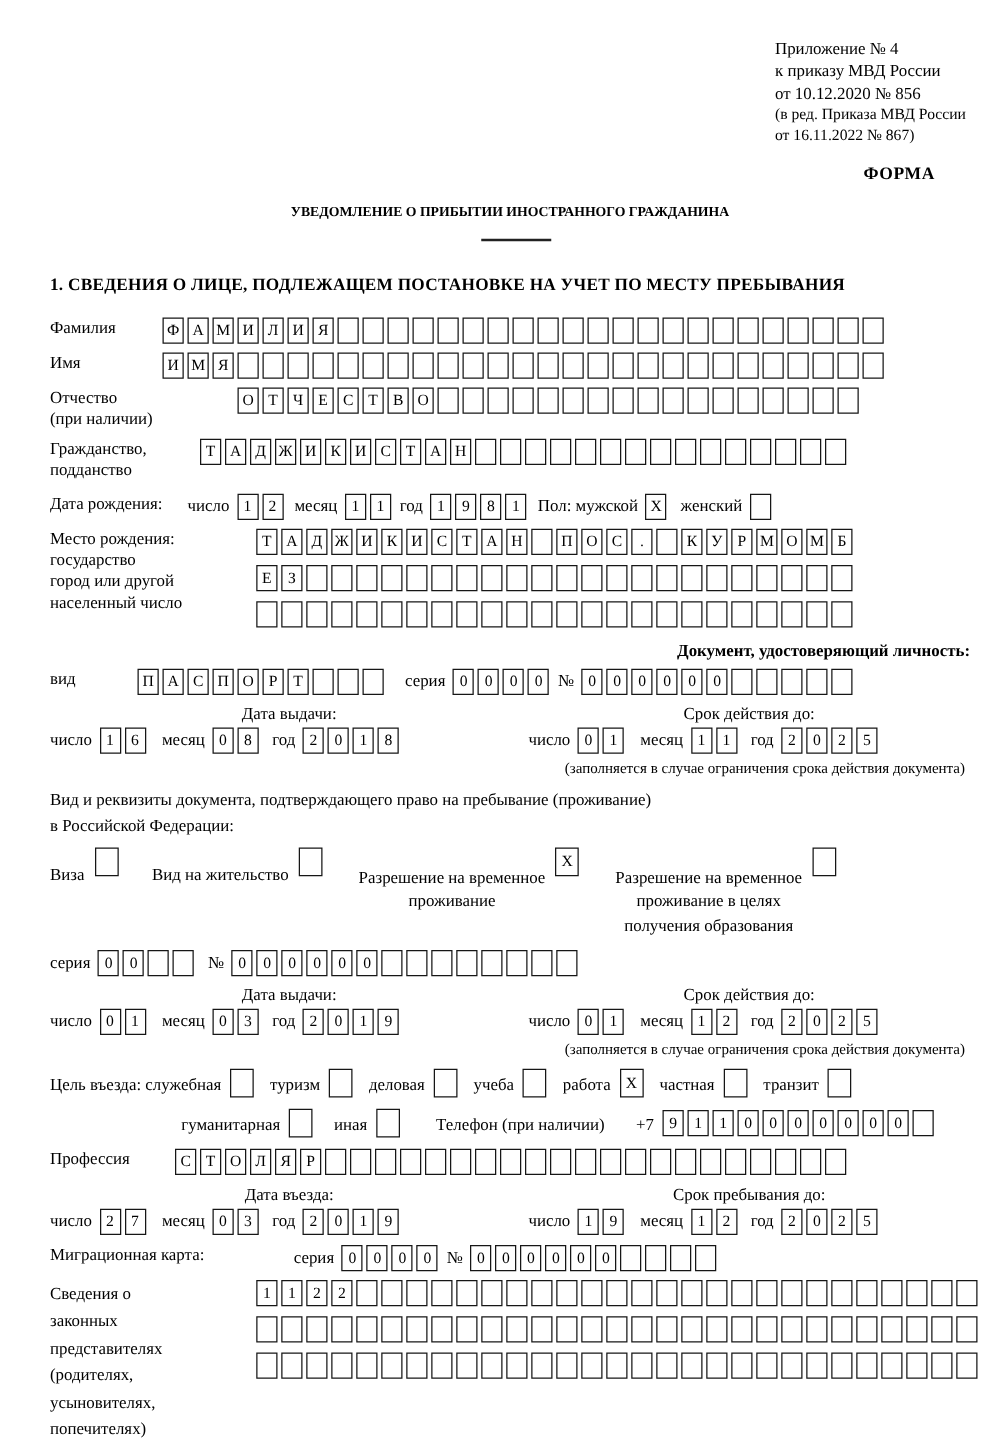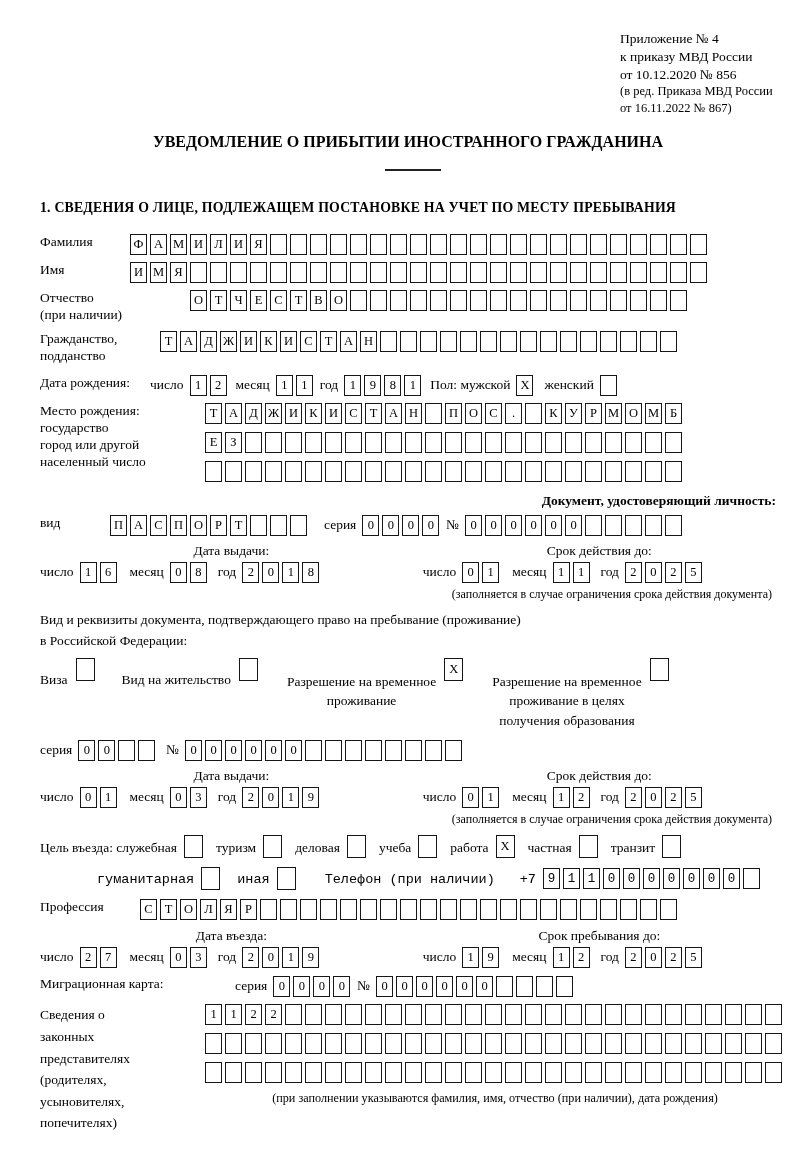--- a/index.html
+++ b/index.html
@@ -5,21 +5,21 @@
   html,body{margin:0;padding:0;background:#fff;}
   .page{
     width:800px;height:1163px;box-sizing:border-box;
     padding:30px 24px 16px 40px;
     font-family:"Liberation Serif","DejaVu Serif",serif;
     font-size:13.5px;color:#000;overflow:hidden;position:relative;
   }
   .hdr{margin-left:580px;line-height:1.32;}
   .hdr .small{font-size:12.5px;}
   .form-label{font-weight:bold;text-align:right;padding-right:28px;margin-top:16px;font-size:14px;letter-spacing:.5px;}
-  .title{font-weight:bold;text-align:center;font-size:16px;line-height:1.5;margin-top:14px;}
+  .title{font-weight:bold;text-align:center;font-size:11px;line-height:1.5;margin-top:14px;}
   .blank-underline{display:inline-block;width:56px;border-bottom:2px solid #222;height:12px;margin-left:10px;}
   .sec-heading{font-weight:bold;font-size:13.8px;margin-top:22px;margin-bottom:18px;letter-spacing:.2px;}
   .row{display:flex;align-items:flex-start;margin-bottom:7px;}
   .lbl{flex:none;line-height:1.25;}
   .w90{width:90px;}
   .w150{width:150px;}
   .w165{width:165px;}
   .cells{display:inline-flex;flex:none;}
   .cell{
     display:inline-flex;flex:none;width:15px;height:19px;
@@ -37,39 +37,40 @@
   .note-right{text-align:right;font-size:12px;margin:1px 4px 8px 0;}
   .para{line-height:1.55;margin:4px 0 2px 0;}
   .cbrow{display:flex;align-items:flex-start;margin:6px 0 10px 0;}
   .cbitem{display:flex;align-items:flex-start;margin-right:14px;}
   .cbitem .txt{margin-right:8px;margin-top:14px;}
   .cbitem .txt.center{text-align:center;line-height:1.45;}
   .cb{width:17px;height:21px;}
   .purposerow{display:flex;align-items:center;margin-bottom:9px;flex-wrap:nowrap;}
   .purposerow .plbl{margin:2px 7px 0 10px;flex:none;}
   .purposerow .plbl.first{margin-left:0;}
-  .indent105{margin-left:57px;font-family:Liberation Mono, monospace;}
+  .indent105{margin-left:105px;}
   .repr{display:flex;margin-top:2px;}
   .repr-labels{width:165px;line-height:1.6;flex:none;}
   .repr-cells .cells{margin-bottom:8px;display:flex;}
   .repr-note{font-size:12.2px;margin-top:4px;text-align:center;}
 </style>
 </head>
 <body>
 
 <div class="page">
 
   <div class="hdr">
     <div>Приложение № 4</div>
     <div>к приказу МВД России</div>
     <div>от 10.12.2020 № 856</div>
     <div class="small">(в ред. Приказа МВД России</div>
     <div class="small">от 16.11.2022 № 867)</div>
   </div>
 
+  <div class="form-label">ФОРМА</div>
 
   <div class="title">
     <div>УВЕДОМЛЕНИЕ О ПРИБЫТИИ ИНОСТРАННОГО ГРАЖДАНИНА</div>
     <div>
       <span class="blank-underline"></span>
     </div>
   </div>
 
   <div class="sec-heading">1. СВЕДЕНИЯ О ЛИЦЕ, ПОДЛЕЖАЩЕМ ПОСТАНОВКЕ НА УЧЕТ ПО МЕСТУ ПРЕБЫВАНИЯ</div>
 
@@ -788,17 +789,16 @@
           <span class="cell"></span>
           <span class="cell"></span>
           <span class="cell"></span>
           <span class="cell"></span>
           <span class="cell"></span>
           <span class="cell"></span>
           <span class="cell"></span>
           <span class="cell"></span>
           <span class="cell"></span>
         </div>
-      <div class="repr-note">(при заполнении указываются фамилия, имя, отчество (при наличии), дата рождения)</div>
     </div>
   </div>
 
 </div>
 
 </body></html>

